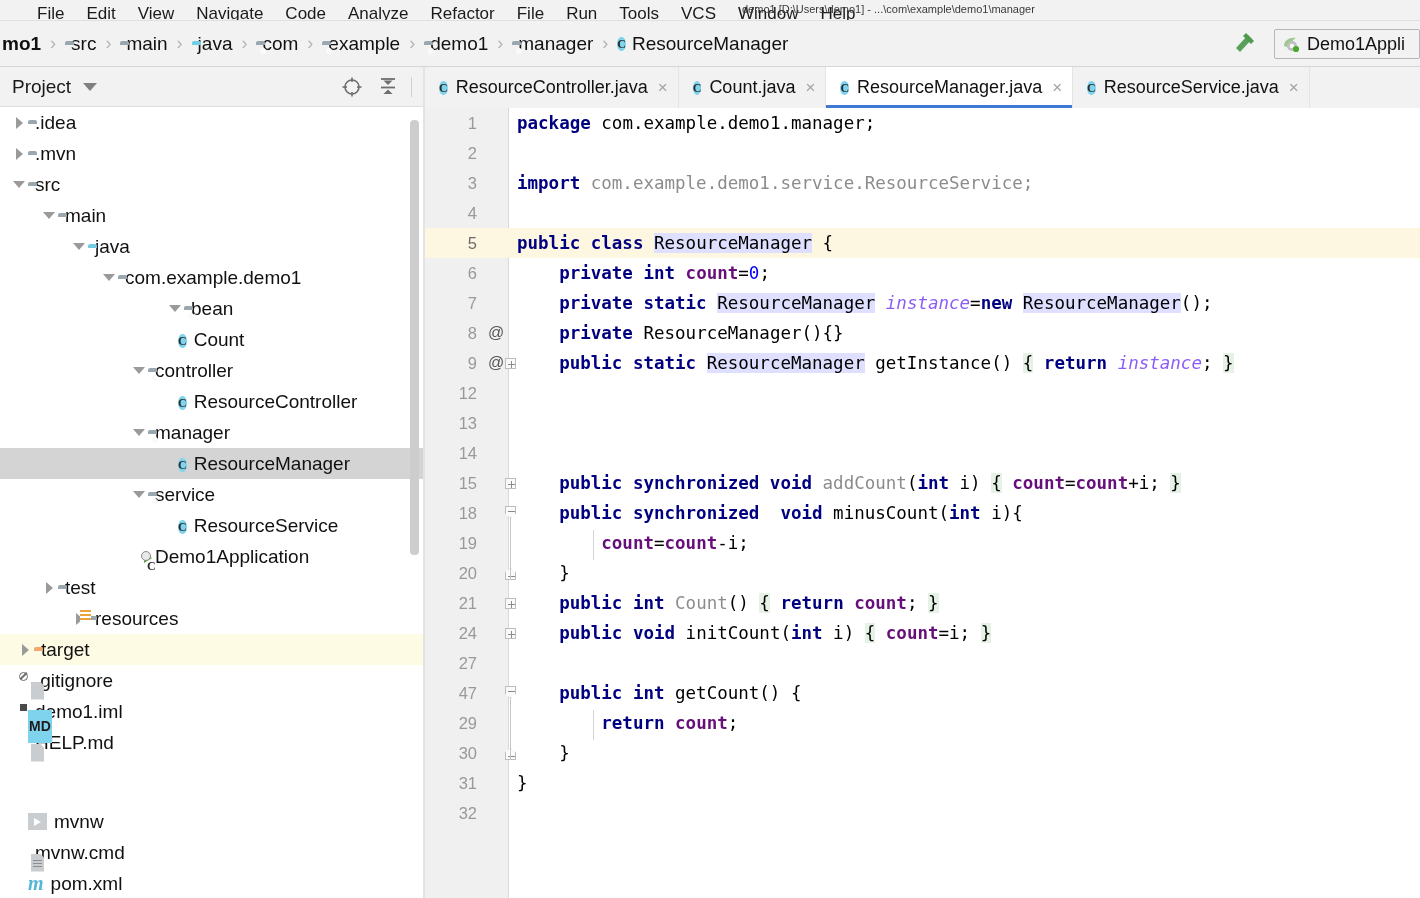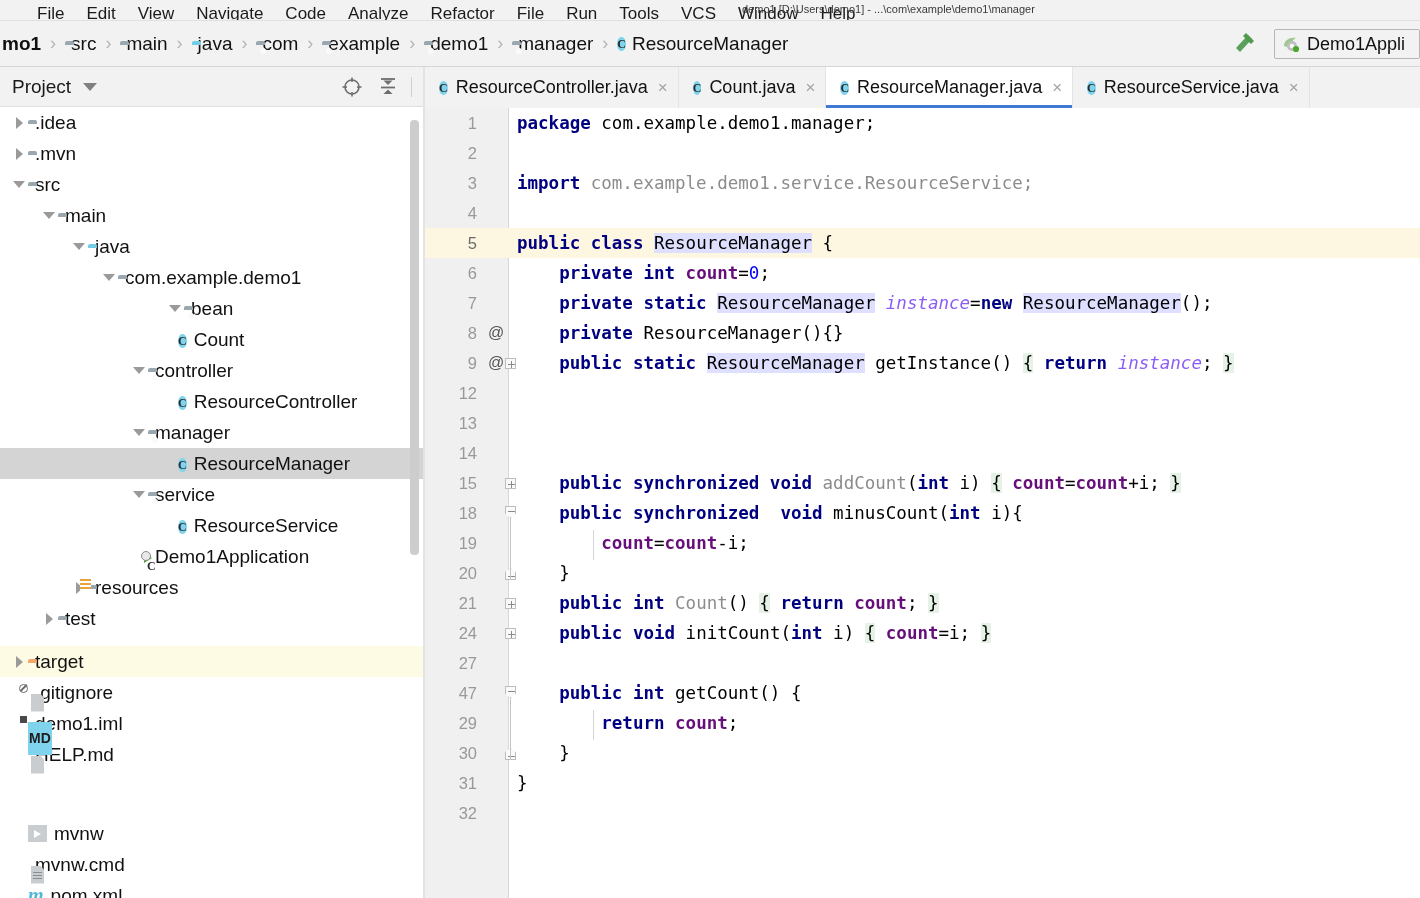--- a/index.html
+++ b/index.html
@@ -442,35 +442,35 @@
       <div class="trow" style="padding-left: 160px;">
         <span class="tw"></span>
         <span class="ic"><span class="cls">C</span></span>
         <span class="tlabel">ResourceService</span>
       </div>
       <div class="trow" style="padding-left: 130px;">
         <span class="tw"></span>
         <span class="ic"><span class="cls" style="position:relative"><span style="position:absolute;left:-1px;top:0">C</span><span style="position:absolute;right:-4px;top:-4px;width:0;height:0;border-top:5px solid transparent;border-bottom:5px solid transparent;border-left:8px solid #4aa832"></span><span style="position:absolute;right:-3px;bottom:-4px;width:10px;height:10px;border-radius:50%;border:1.6px solid #8a8a8a;background:#e8e8e8"></span></span></span>
         <span class="tlabel">Demo1Application</span>
       </div>
+      <div class="trow" style="padding-left: 40px;">
+        <span class="tw">
+          <span class="arrow-r"></span>
+        </span>
+        <span class="ic"><span class="folder"></span></span>
+        <span class="tlabel">test</span>
+      </div>
       <div class="trow" style="padding-left: 70px;">
         <span class="tw">
           <span class="arrow-r"></span>
         </span>
         <span class="ic"><span class="folder res"></span></span>
         <span class="tlabel">resources</span>
       </div>
-      <div class="trow" style="padding-left: 40px;">
-        <span class="tw">
-          <span class="arrow-r"></span>
-        </span>
-        <span class="ic"><span class="folder"></span></span>
-        <span class="tlabel">test</span>
-      </div>
-      <div class="trow highlight" style="padding-left: 10px; margin-top: 12px;">
+      <div class="trow highlight" style="padding-left: 16px;">
         <span class="tw">
           <span class="arrow-r"></span>
         </span>
         <span class="ic"><span class="folder orange"></span></span>
         <span class="tlabel">target</span>
       </div>
       <div class="trow" style="padding-left: 10px;">
         <span class="tw"></span>
         <span class="ic"><span class="fic"><span class="sheet"></span><span class="badge-no"></span></span></span>
         <span class="tlabel">.gitignore</span>

